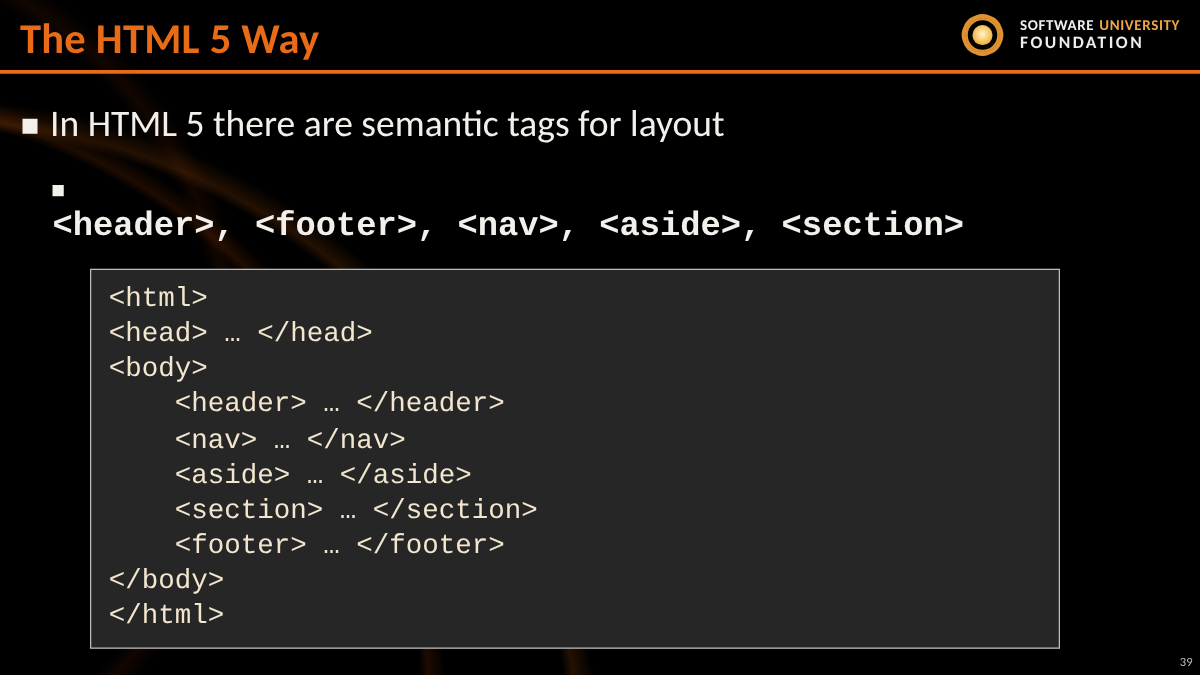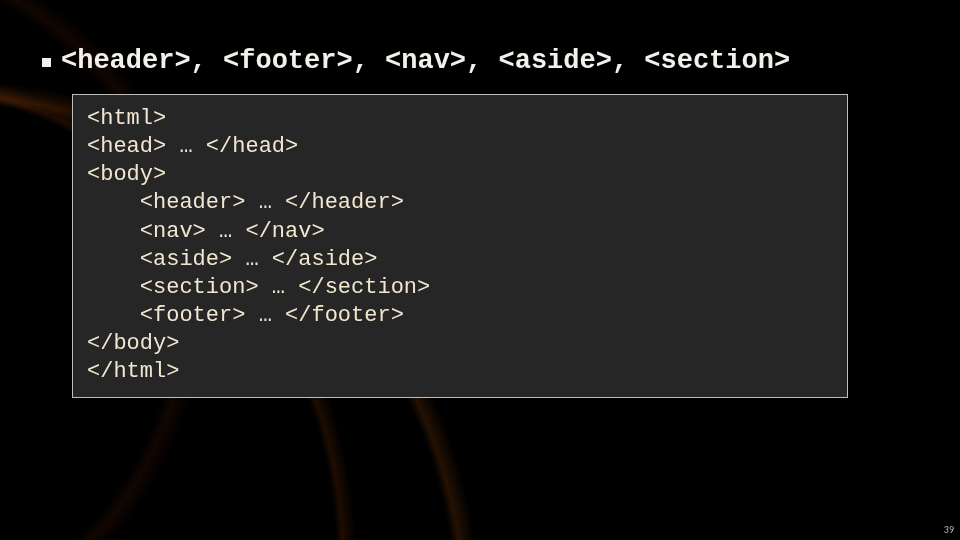--- a/index.html
+++ b/index.html
@@ -66,20 +66,21 @@
   .bullet1 {
     display: flex; align-items: flex-start; gap: 10px;
     font-size: 30px; color: #f3f0ec; font-weight: 400;
   }
   .b1-marker { width: 12px; height: 12px; background:#f3f0ec; margin-top: 14px; flex:none; }
   .bullet2 {
     display: flex; align-items: flex-start; gap: 10px;
     font-family: Consolas, "Courier New", monospace;
     font-size: 27px; font-weight: 700; color: #f3f0ec;
     margin: 18px 0 0 24px;
+    flex-direction: column;
   }
   .b2-marker { width: 9px; height: 9px; background:#f3f0ec; margin-top: 12px; flex:none; }
 
   .code-box {
     margin: 18px 0 0 54px;
     width: 776px;
     background: #262626;
     border: 1.5px solid #bdbdbd;
     padding: 10px 14px 10px 14px;
     font-family: Consolas, "Courier New", monospace;
@@ -93,23 +94,43 @@
     font-size: 10px; color: #b8b8b8;
   }
 </style>
 </head>
 <body>
 
 <div class="bg-arcs"></div>
 
 <div class="slide">
 
+  <div class="title-bar">
+    <div class="title">The HTML 5 Way</div>
+    <div class="logo">
+      <div class="logo-icon">
+        <div class="gear"></div>
+        <div class="bulb"></div>
+      </div>
+      <div class="logo-text">
+        <div class="logo-line1">
+          <span>SOFTWARE</span>
+          <span class="univ">UNIVERSITY</span>
+        </div>
+        <div class="logo-line2">FOUNDATION</div>
+      </div>
+    </div>
+  </div>
 
   <div class="body">
 
+    <div class="bullet1">
+      <span class="b1-marker"></span>
+      <span>In HTML 5 there are semantic tags for layout</span>
+    </div>
 
     <div class="bullet2">
       <span class="b2-marker"></span>
       <span>&lt;header&gt;, &lt;footer&gt;, &lt;nav&gt;, &lt;aside&gt;, &lt;section&gt;</span>
     </div>
 
     <div class="code-box">&lt;html&gt;
 &lt;head&gt; … &lt;/head&gt;
 &lt;body&gt;
     &lt;header&gt; … &lt;/header&gt;

